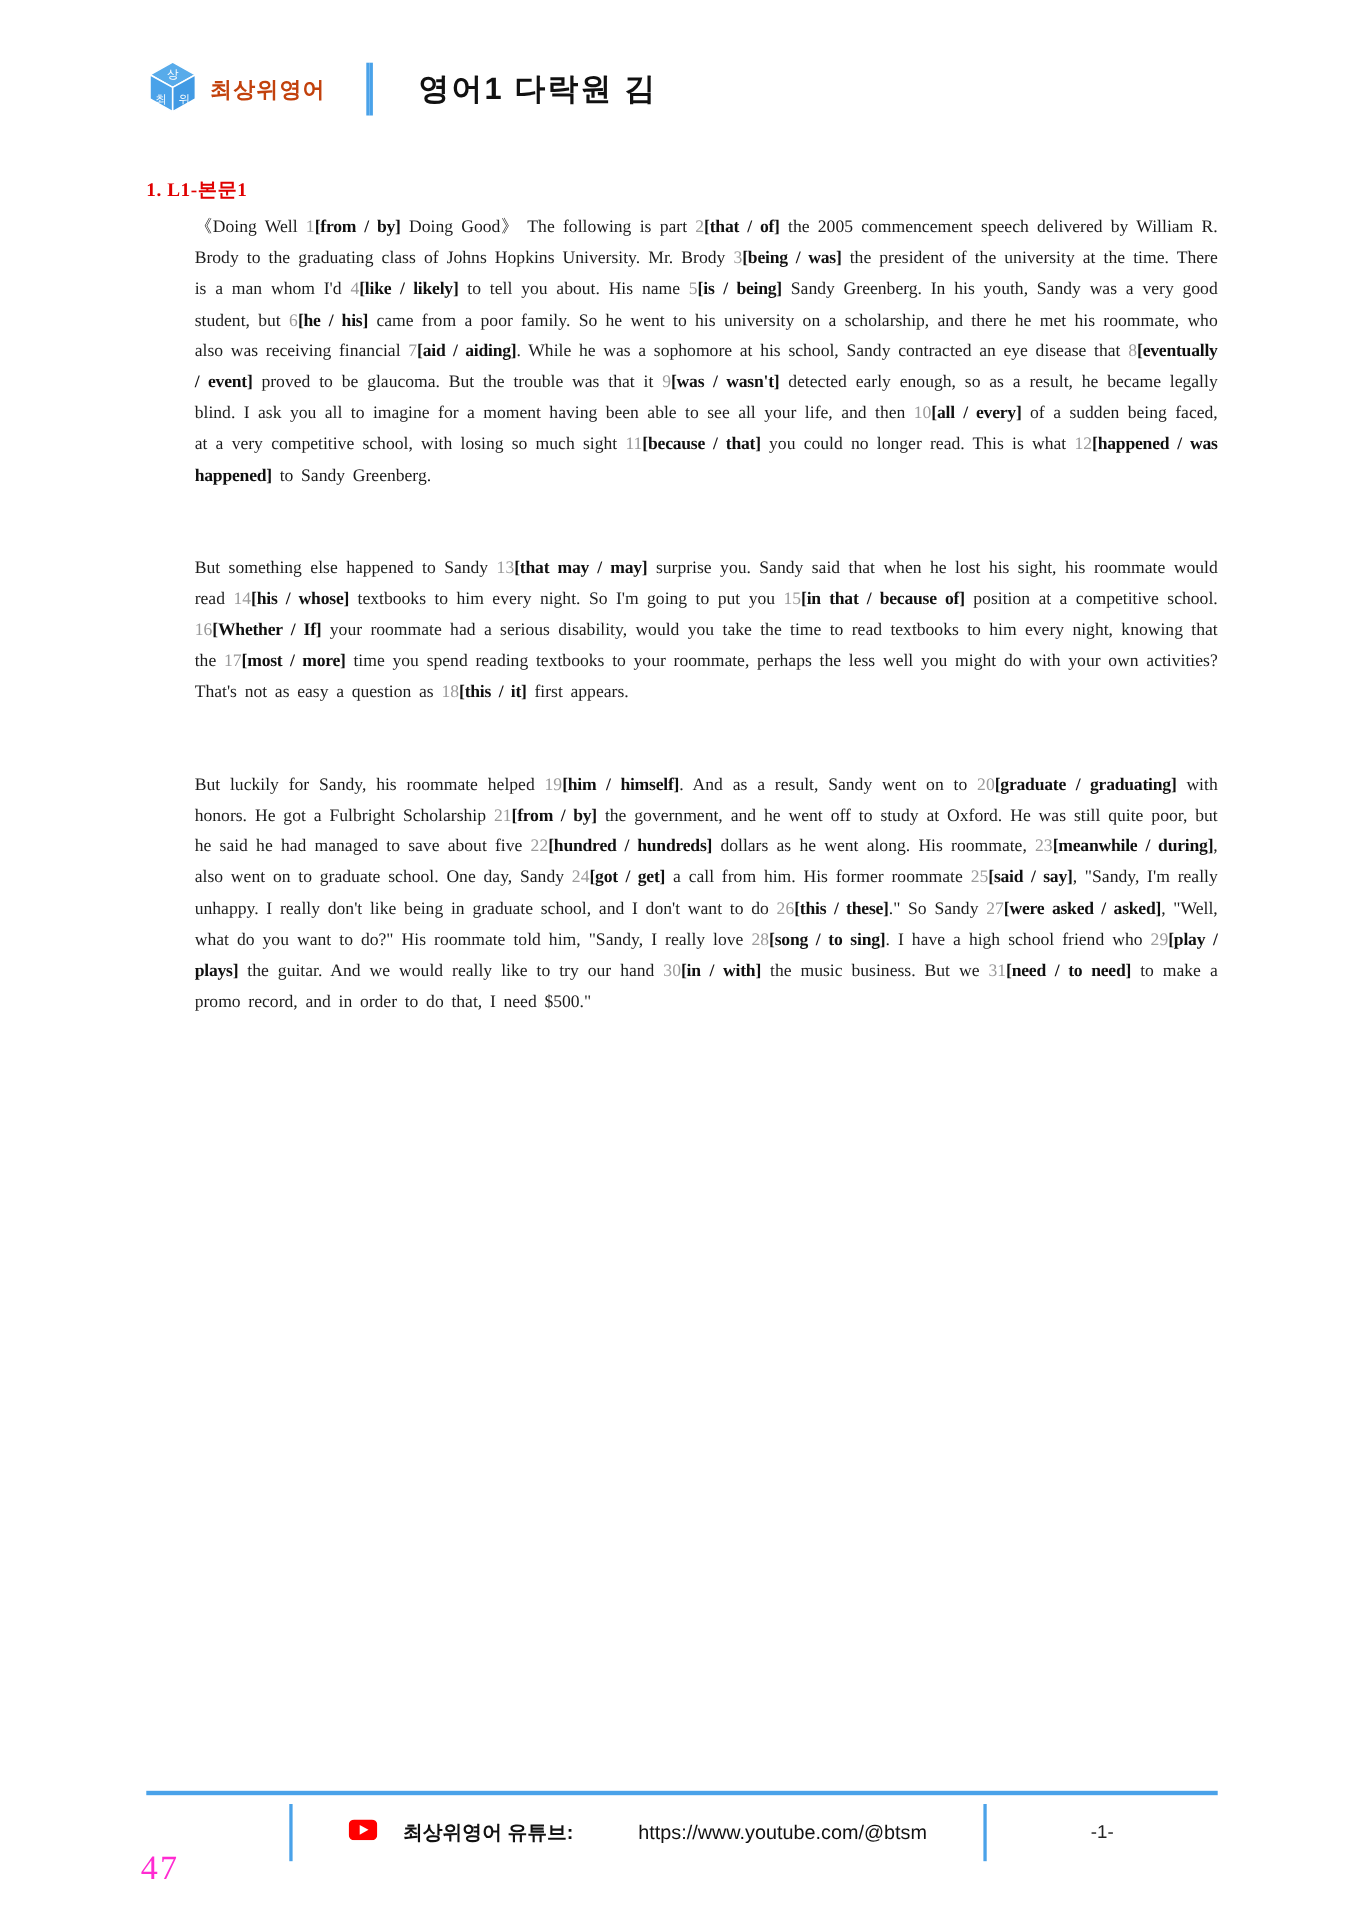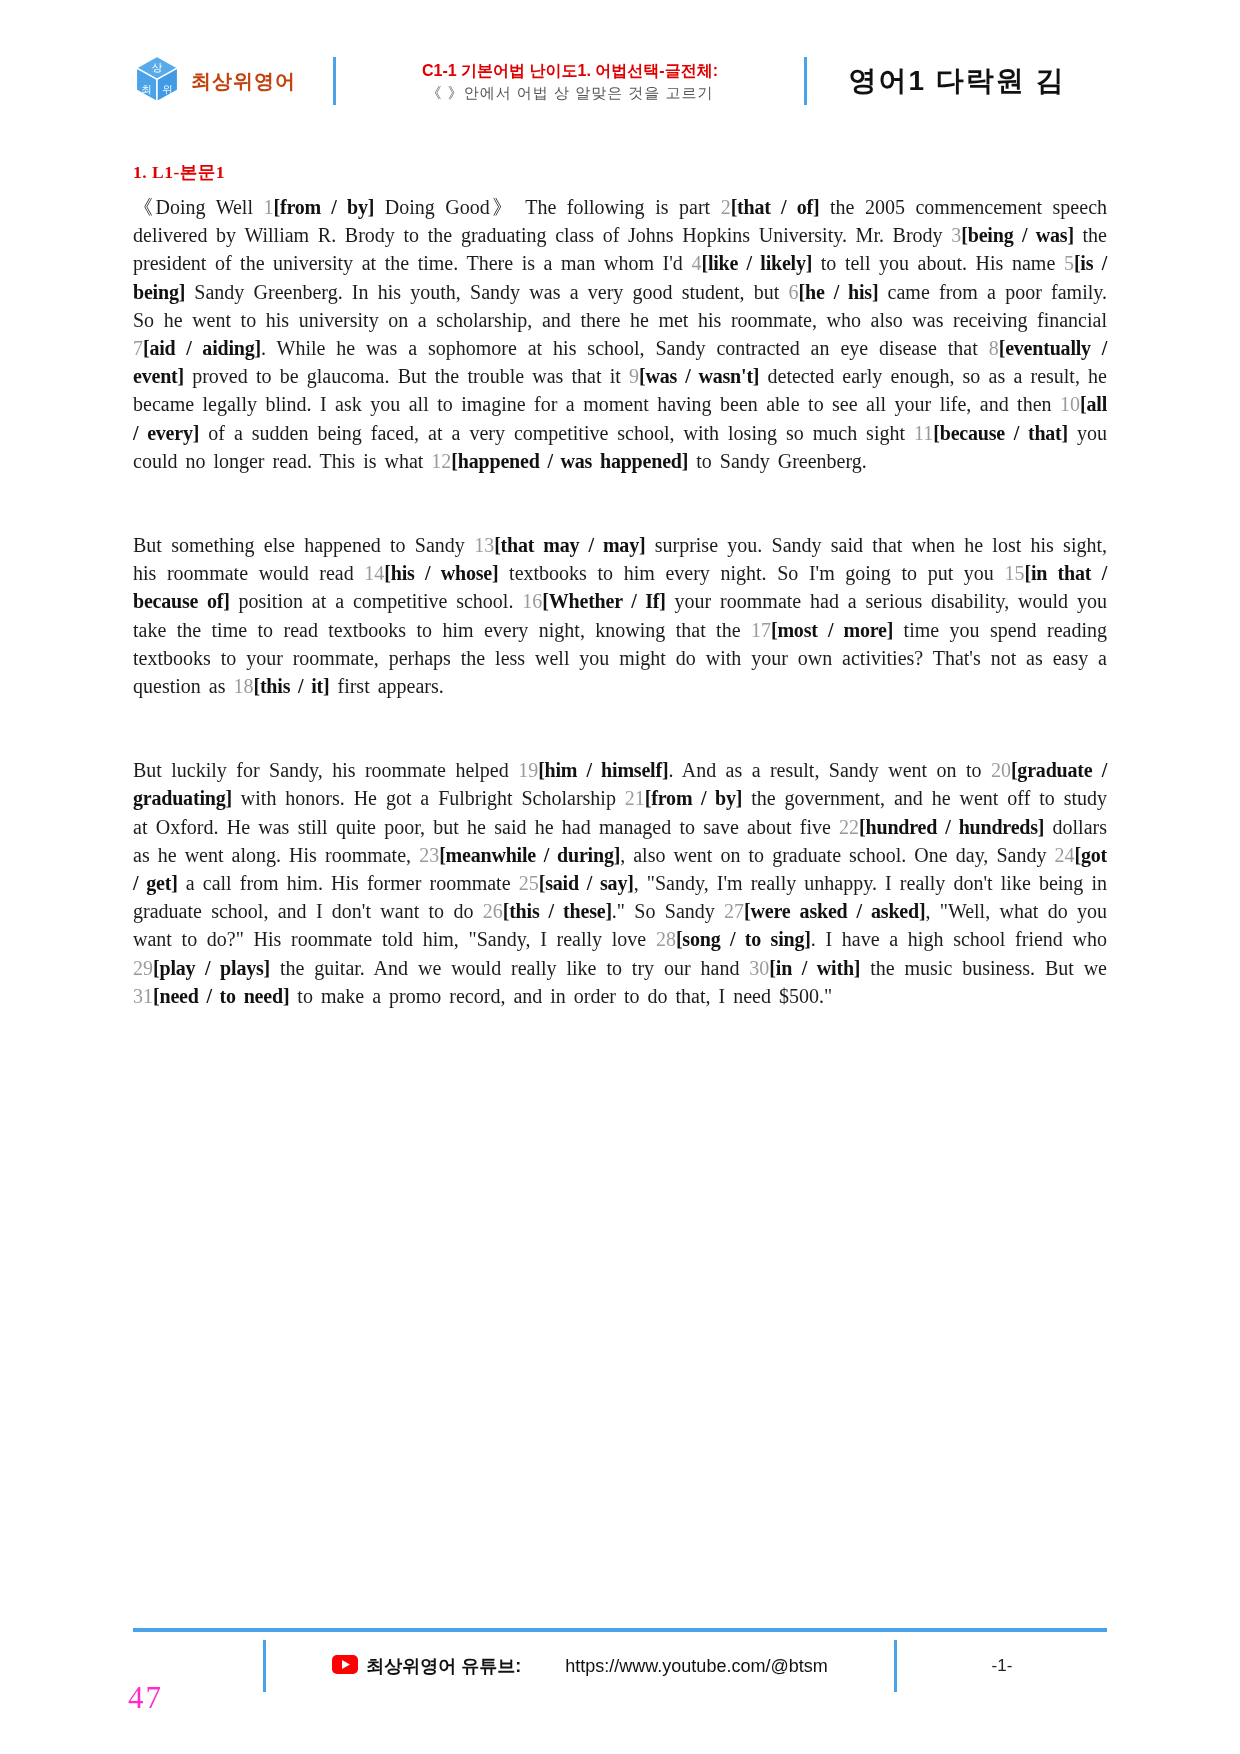--- a/index.html
+++ b/index.html
@@ -31,40 +31,41 @@
 
   
   .main { position:absolute; left:133px; right:133px; top:160px; }
   .section { margin-bottom:56px; }
   .section-title {
     color:#e00000; font-weight:bold; font-size:17.5px;
     font-family:"Liberation Serif", serif;
     margin-bottom:9px; letter-spacing:0.5px;
   }
   .passage {
-    font-size:20px; line-height:28.2px;
+    font-size:16px; line-height:28.2px;
     text-align:justify; color:#1c1c1c;
     word-spacing:3px;
+    margin-left:44px;
   }
   .passage .qnum { color:#9a9a9a; font-weight:normal; }
   .passage b.choice { font-weight:bold; color:#111; letter-spacing:-0.2px; }
 
   
   .footer-rule {
     position:absolute; left:133px; right:133px; top:1628px;
     height:4px; background:#4aa2e9;
   }
   .footer-row {
     position:absolute; left:133px; right:133px; top:1640px;
     height:52px; display:flex; align-items:center;
     font-family:"Liberation Sans", sans-serif;
   }
   .footer-spacer-l { width:130px; }
   .fbar { width:3px; height:52px; background:#4aa2e9; }
-  .footer-center { flex:1; display:flex; align-items:center; justify-content:center; gap:8px; }
+  .footer-center { flex:1; display:flex; align-items:center; justify-content:center; gap:23px; }
   .yt-icon { display:inline-block; }
   .footer-label { font-size:18px; font-weight:bold; color:#111; }
   .footer-url { font-size:18px; color:#111;margin-left:36px; }
   .footer-page { width:210px; text-align:center; font-size:17px; color:#222; }
   .corner-num {
     position:absolute; left:128px; top:1680px;
     color:#ff2bd1; font-size:31px;
     font-family:Liberation Serif, serif;
     letter-spacing:2px;
   }
@@ -83,24 +84,20 @@
           <polygon points="7,27 50,51 50,97 7,73" fill="#4aa2e9" stroke="#ffffff" stroke-width="3"></polygon>
           <polygon points="93,27 93,73 50,97 50,51" fill="#419ae4" stroke="#ffffff" stroke-width="3"></polygon>
           <text x="50" y="33" text-anchor="middle" font-size="22" fill="#ffffff" font-family="Liberation Sans, sans-serif">상</text>
           <text x="28" y="80" text-anchor="middle" font-size="22" fill="#ffffff" font-family="Liberation Sans, sans-serif">최</text>
           <text x="72" y="80" text-anchor="middle" font-size="22" fill="#ffffff" font-family="Liberation Sans, sans-serif">위</text>
         </svg>
       </span>
       <span class="brand-name">최상위영어</span>
     </div>
     <div class="vbar"></div>
-    <div class="header-center">
-      <div class="header-title">C1-1 기본어법 난이도1. 어법선택-글전체:</div>
-      <div class="header-subtitle">《 》안에서 어법 상 알맞은 것을 고르기</div>
-    </div>
     <div class="vbar"></div>
     <div class="header-book">영어1 다락원 김</div>
   </div>
 
   <div class="main">
     <div class="section">
       <div class="section-title">1. L1-본문1</div>
       <div class="passage">《Doing Well <span class="qnum">1</span><b class="choice">[from / by]</b> Doing Good》 The following is part <span class="qnum">2</span><b class="choice">[that / of]</b> the 2005 commencement speech delivered by William R. Brody to the graduating class of Johns Hopkins University. Mr. Brody <span class="qnum">3</span><b class="choice">[being / was]</b> the president of the university at the time. There is a man whom I'd <span class="qnum">4</span><b class="choice">[like / likely]</b> to tell you about. His name <span class="qnum">5</span><b class="choice">[is / being]</b> Sandy Greenberg. In his youth, Sandy was a very good student, but <span class="qnum">6</span><b class="choice">[he / his]</b> came from a poor family. So he went to his university on a scholarship, and there he met his roommate, who also was receiving financial <span class="qnum">7</span><b class="choice">[aid / aiding]</b>. While he was a sophomore at his school, Sandy contracted an eye disease that <span class="qnum">8</span><b class="choice">[eventually / event]</b> proved to be glaucoma. But the trouble was that it <span class="qnum">9</span><b class="choice">[was / wasn't]</b> detected early enough, so as a result, he became legally blind. I ask you all to imagine for a moment having been able to see all your life, and then <span class="qnum">10</span><b class="choice">[all / every]</b> of a sudden being faced, at a very competitive school, with losing so much sight <span class="qnum">11</span><b class="choice">[because / that]</b> you could no longer read. This is what <span class="qnum">12</span><b class="choice">[happened / was happened]</b> to Sandy Greenberg.</div>
     </div>
     <div class="section">

